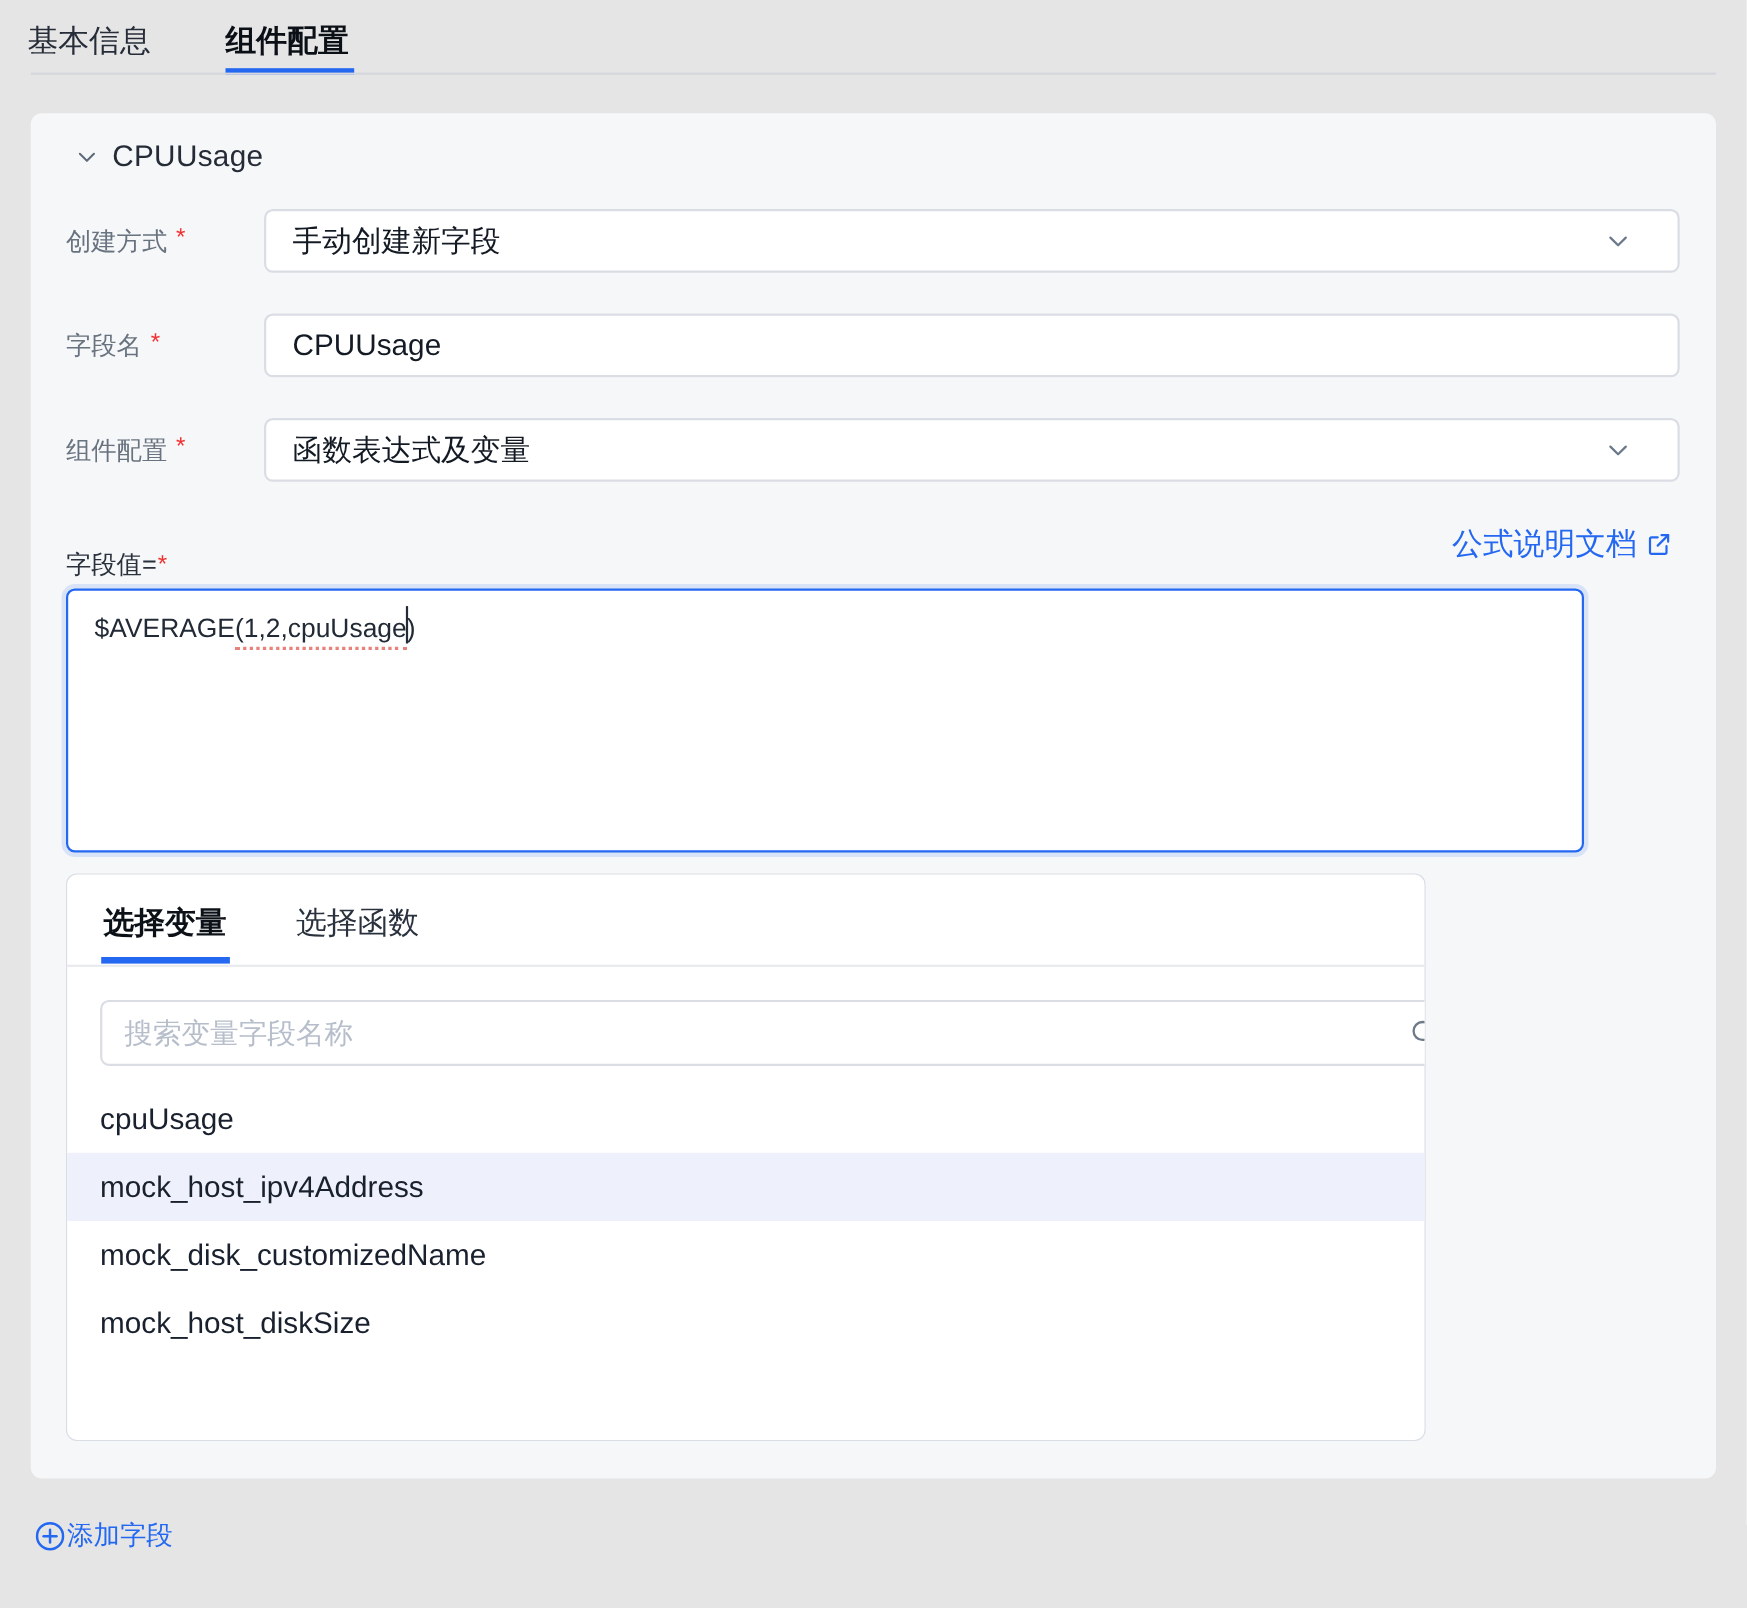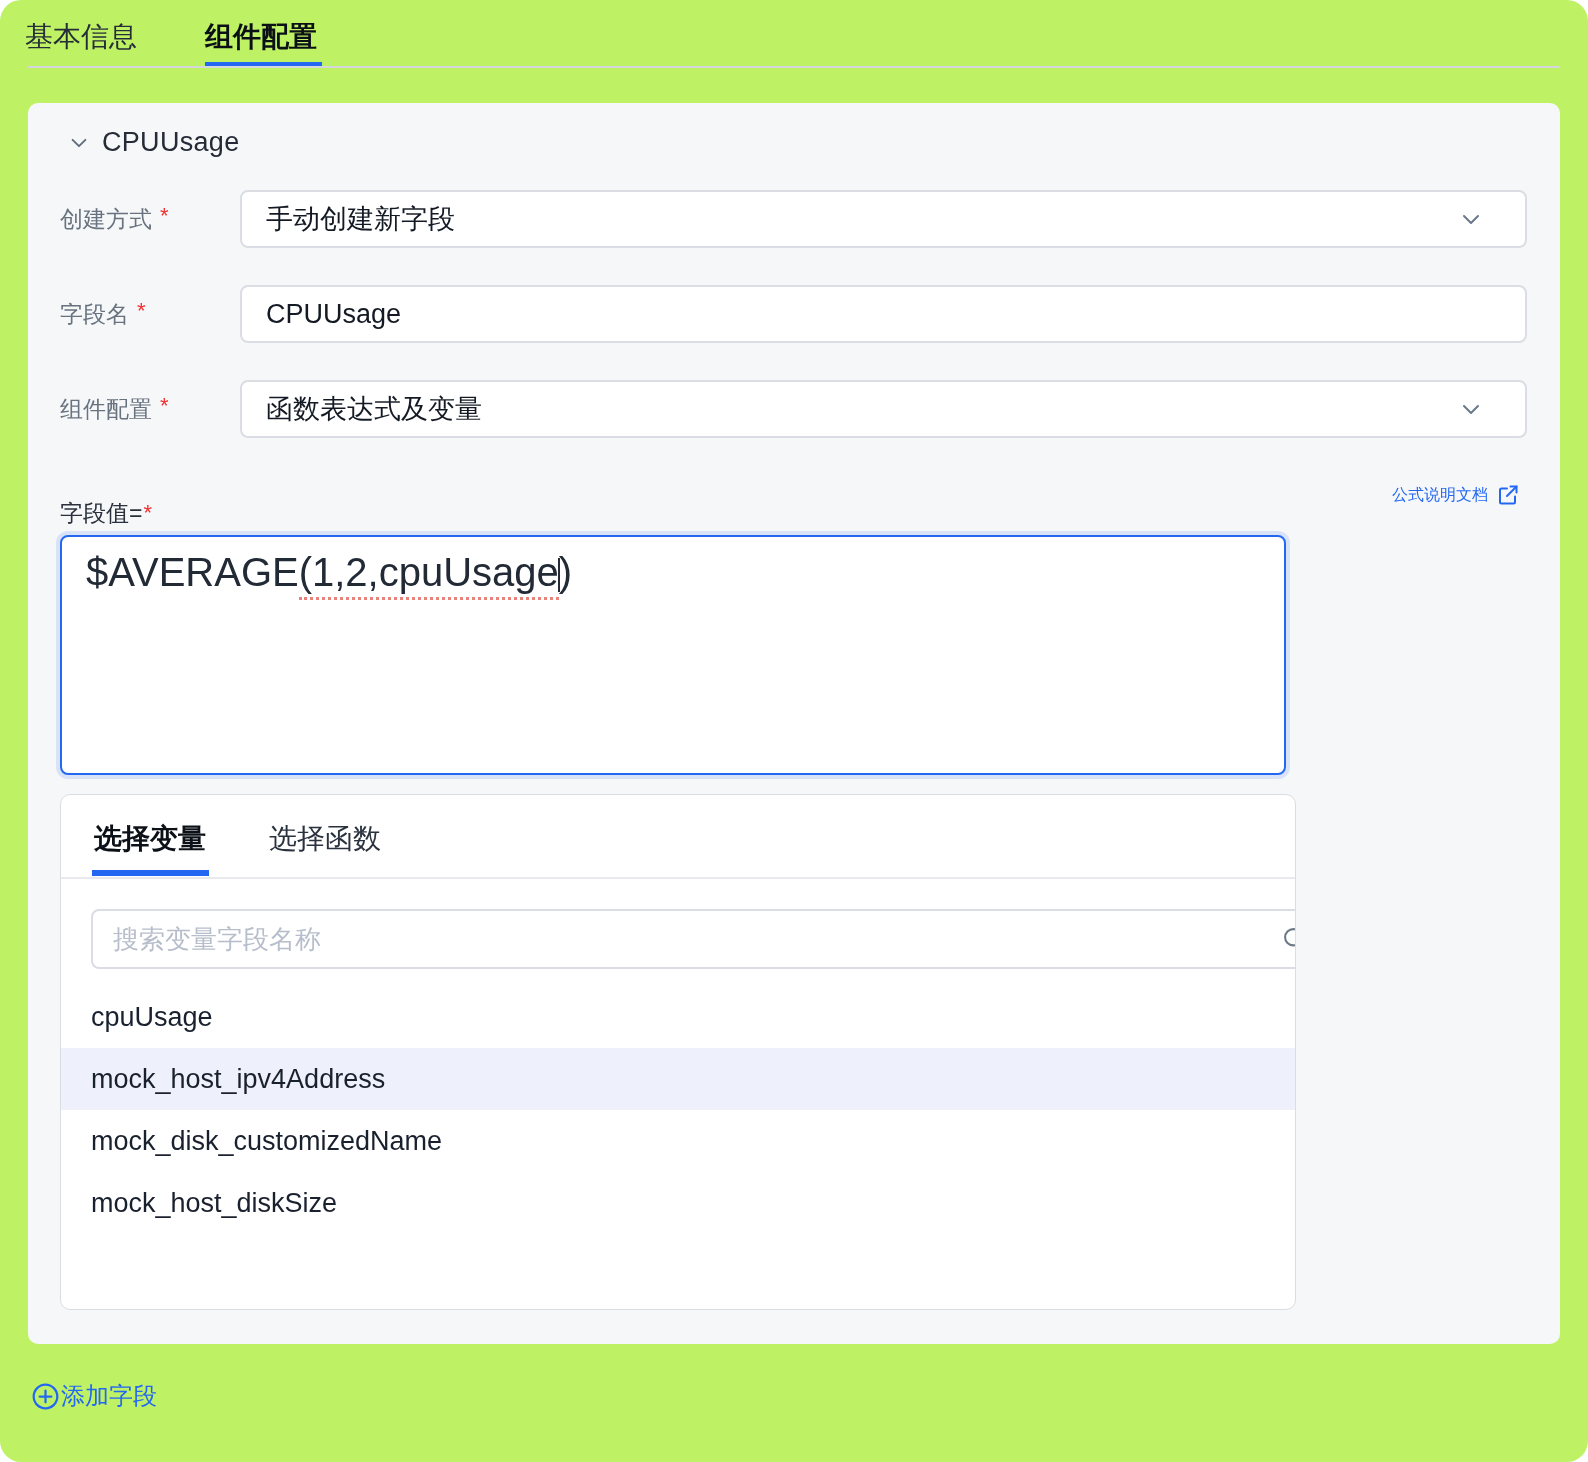--- a/index.html
+++ b/index.html
@@ -1,18 +1,18 @@
 <!DOCTYPE html>
 <html><head>
 <meta charset="utf-8">
 <style>
   * { margin:0; padding:0; box-sizing:border-box; }
   html,body { background:#fff; }
   body { font-family:"Liberation Sans","DejaVu Sans",sans-serif; color:#1a212e; }
-  .page { position:relative; width:1588px; height:1462px; background:#bef264; overflow:hidden;border-radius:21px; }
+  .page { position:relative; width:1588px; height:1462px; background:#e5e5e5; overflow:hidden; }
 
   
   .top-tab { position:absolute; top:16px; height:42px; display:flex; align-items:center;
              font-size:28px; color:#262d38; cursor:pointer; }
   .top-tab.basic { left:25px; }
   .top-tab.comp  { left:205px; font-weight:bold; color:#0b0f16; }
   .top-tab-underline { position:absolute; left:205px; top:62px; width:117px; height:6px; background:#2468f2; }
   .top-divider { position:absolute; left:28px; top:66px; width:1532px; height:2px; background:#d4d8de; }
 
   
@@ -36,27 +36,27 @@
            padding:0 24px; font-size:27px; color:#141a24; cursor:pointer; }
   .field .val { flex:1; white-space:nowrap; overflow:hidden; }
   .field .sel-chev { width:24px; height:24px; color:#69788a; flex:0 0 auto; margin-right:18px; }
   .field input { border:none; outline:none; font:inherit; color:inherit; width:100%; background:transparent; }
 
   
   .fv-label { position:absolute; left:32px; top:374px; height:36px; display:flex; align-items:flex-end;
               font-size:23px; font-weight:500; color:#2a313d;margin-top:16px; }
   .fv-label .req { margin-left:1px; }
   .doc-link { position:absolute; right:40px; top:374px; height:36px; display:flex; align-items:center; gap:8px;
-              font-size:16px; color:#2468f2; cursor:pointer; }
+              font-size:28px; color:#2468f2; cursor:pointer; }
   .doc-link .ext { width:24px; height:24px; }
 
   
-  .formula { position:absolute; left:32px; top:432px; width:1226px; height:240px; background:#fff;
+  .formula { position:absolute; left:32px; top:432px; width:1380px; height:240px; background:#fff;
              border:2px solid #2468f2; border-radius:8px; box-shadow:0 0 0 4px rgba(36,104,242,.14);
-             padding:14px 24px; font-size:40px; line-height:42px; color:#222a36; cursor:text; }
+             padding:14px 24px; font-size:24px; line-height:42px; color:#222a36; cursor:text; }
   .squiggle { border-bottom:3px dotted #e8837b; padding-bottom:3px; }
   .caret { display:inline-block; width:2px; height:34px; background:#242b36; vertical-align:-6px; margin:0 -1px; }
 
   
   .panel { position:absolute; left:32px; top:691px; width:1236px; height:516px; background:#fff;
            border:1.5px solid #d9dde4; border-radius:10px; overflow:hidden; }
   .ptab { position:absolute; top:22px; height:44px; display:flex; align-items:center;
           font-size:28px; color:#2a323e; cursor:pointer; }
   .ptab.vars { left:33px; font-weight:bold; color:#0c1118; }
   .ptab.funcs { left:208px; }

